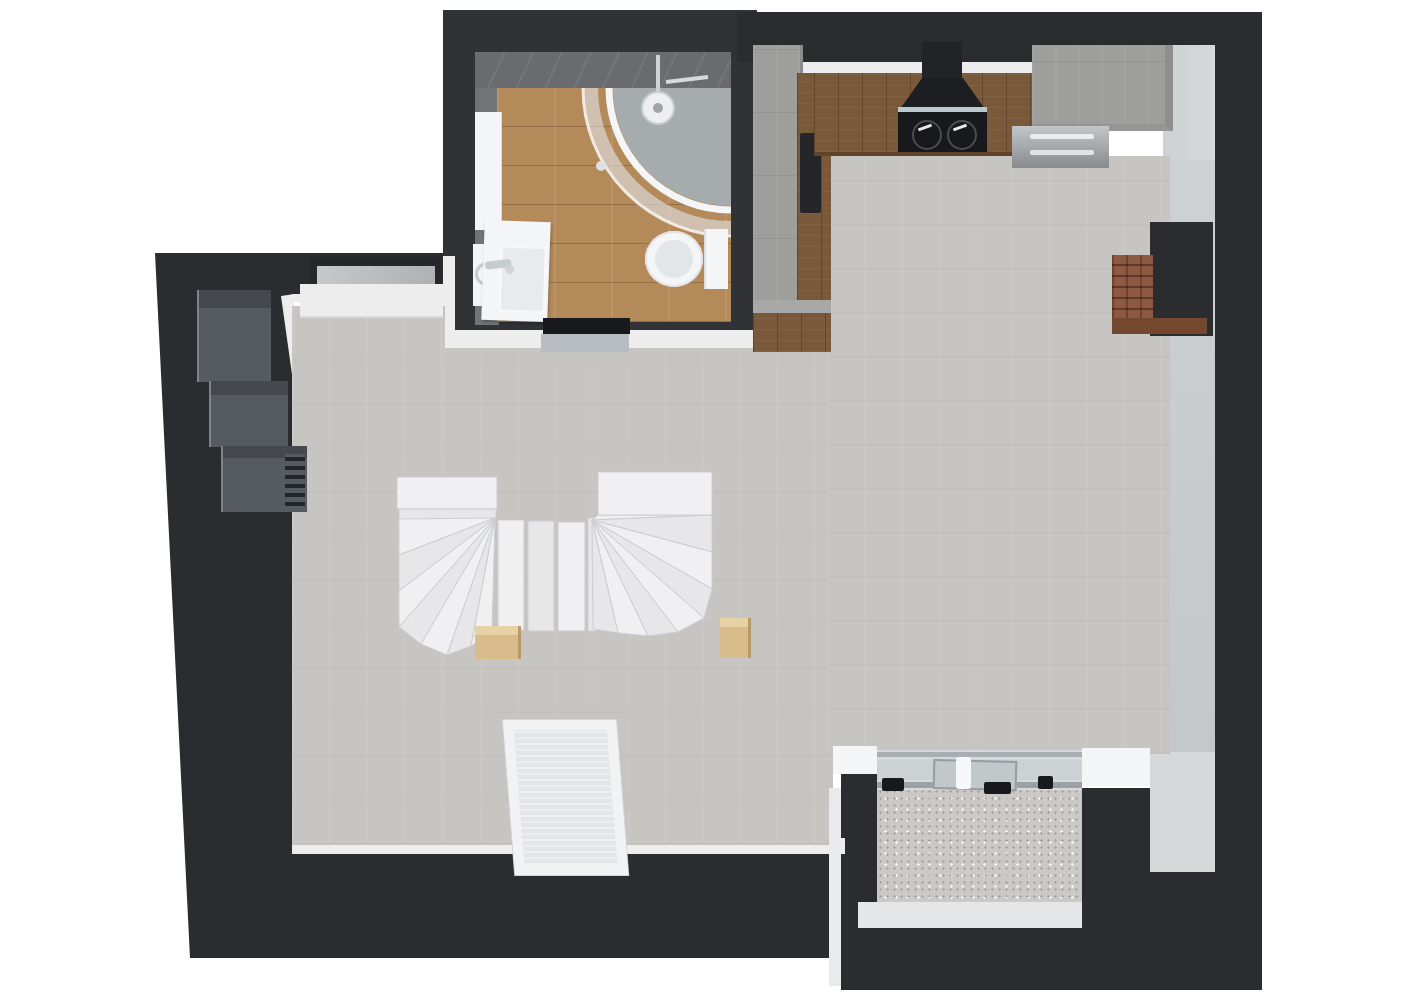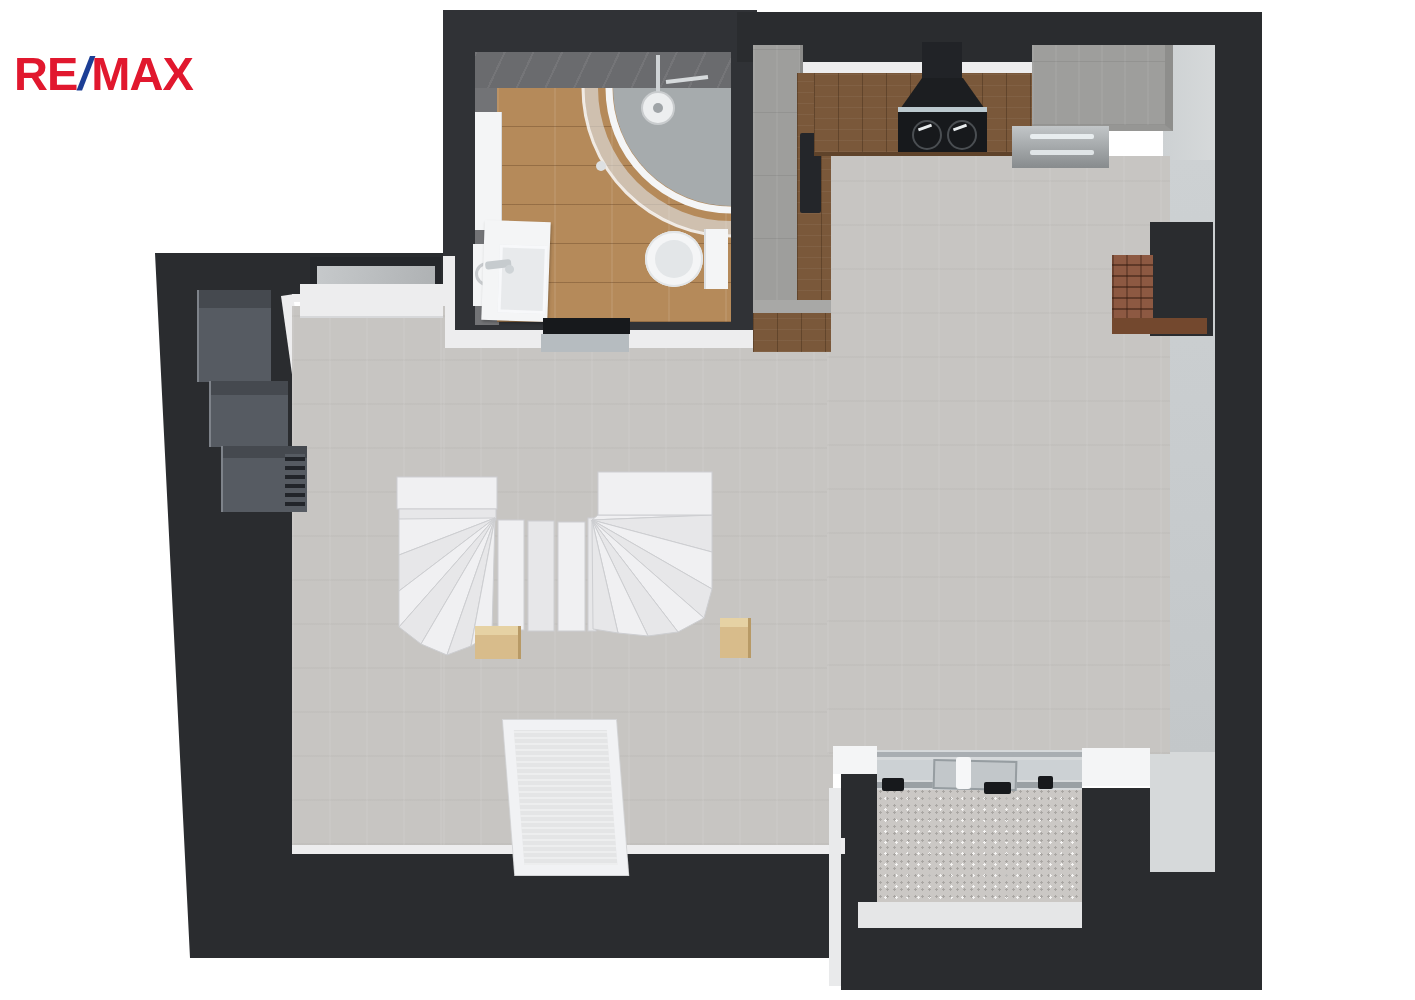--- a/index.html
+++ b/index.html
@@ -193,17 +193,14 @@
     <div class="abs" style="left:79px;top:7px;width:15px;height:32px;background:#f6f7f8;border-radius:3px"></div>
     <div class="abs darkbox" style="left:5px;top:28px;width:22px;height:13px;border-radius:2px"></div>
     <div class="abs darkbox" style="left:107px;top:32px;width:27px;height:12px;border-radius:2px"></div>
     <div class="abs darkbox" style="left:161px;top:26px;width:15px;height:13px;border-radius:2px"></div>
   </div>
   <div class="abs whitebox" style="left:833px;top:746px;width:44px;height:28px"></div>
   <div class="abs whitebox" style="left:1082px;top:748px;width:68px;height:38px"></div>
   <div class="abs" style="left:829px;top:788px;width:12px;height:198px;background:#e9eaeb"></div>
   <div class="abs" style="left:858px;top:902px;width:224px;height:26px;background:#e5e6e7"></div>
 
-  <div id="logo" class="abs">
-    <span class="red">RE</span><span class="blue">/</span><span class="red">MAX</span>
-  </div>
 
 </div>
 
 </body></html>

